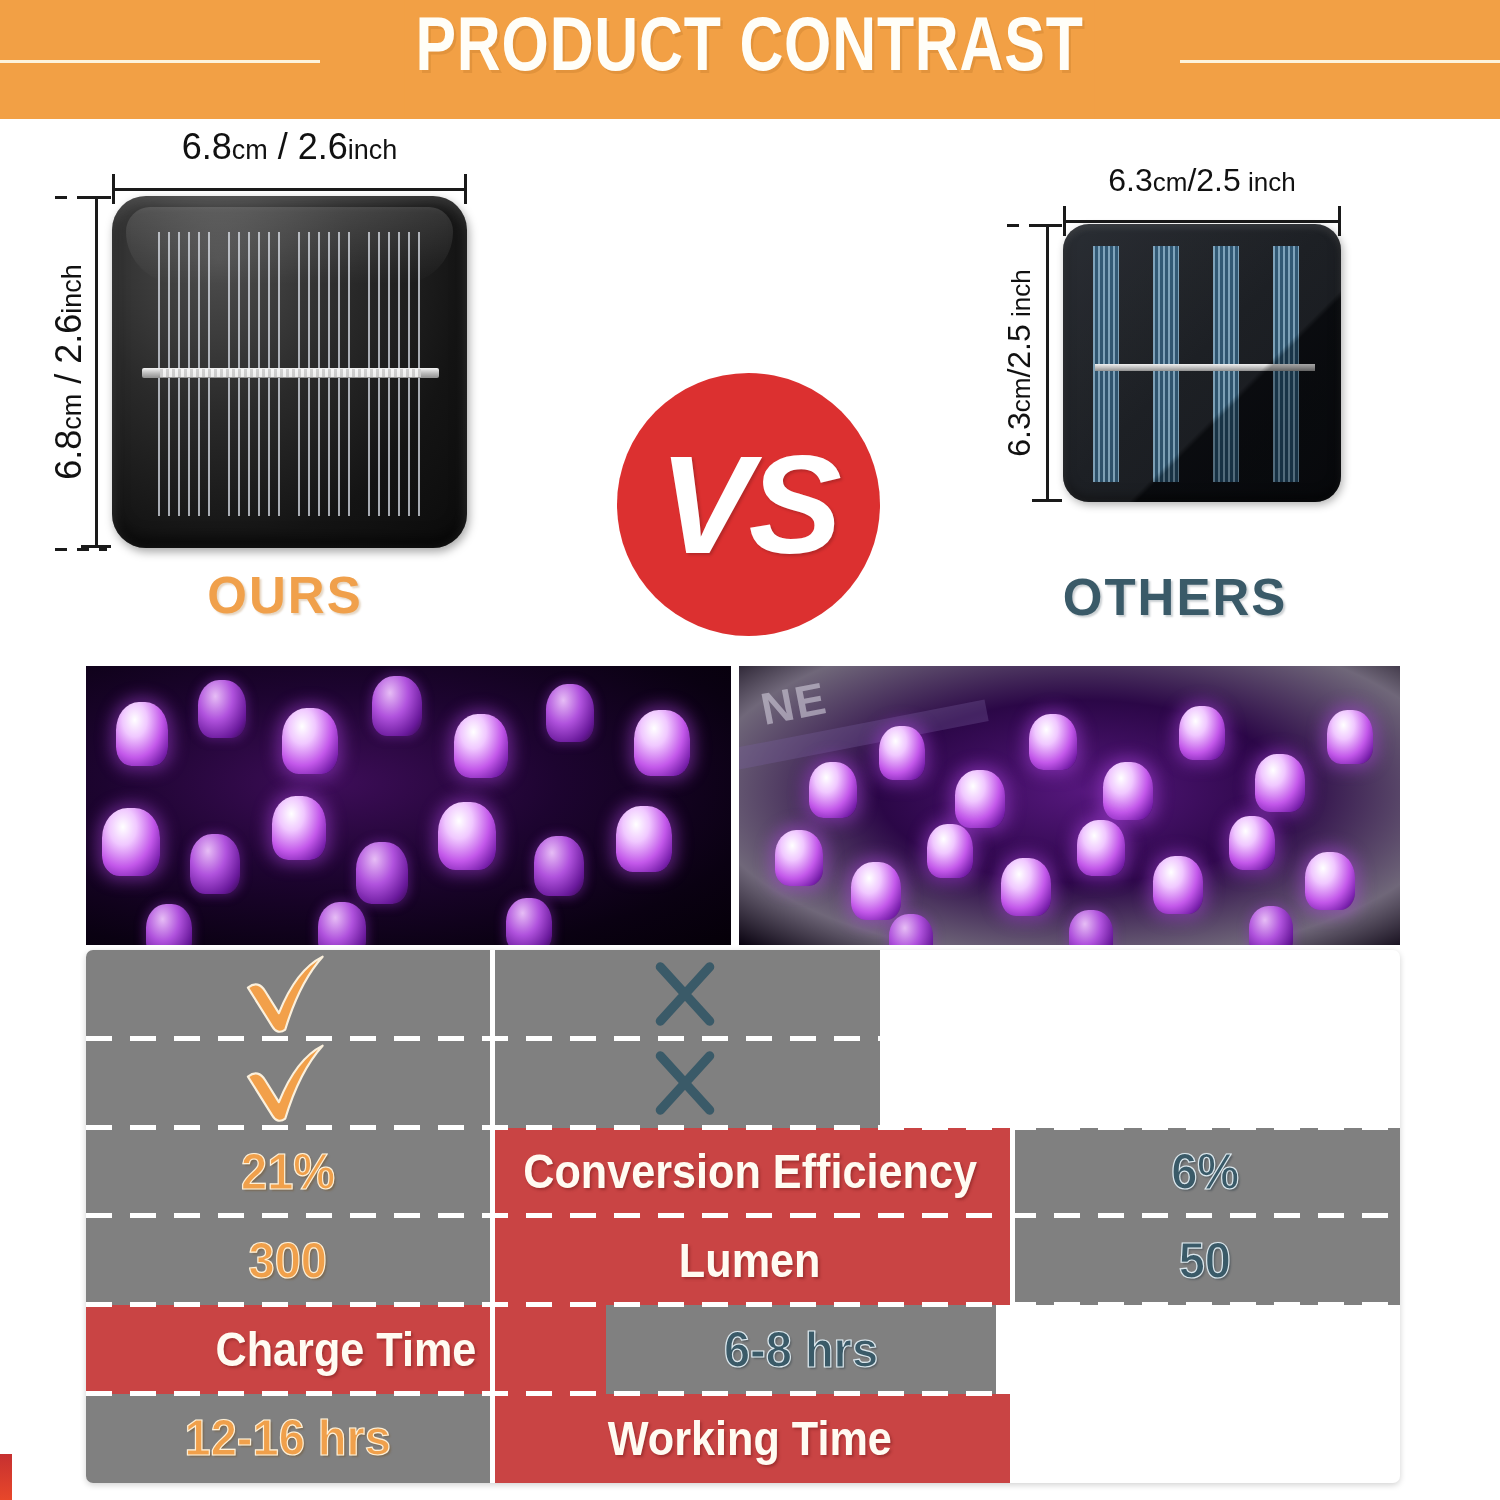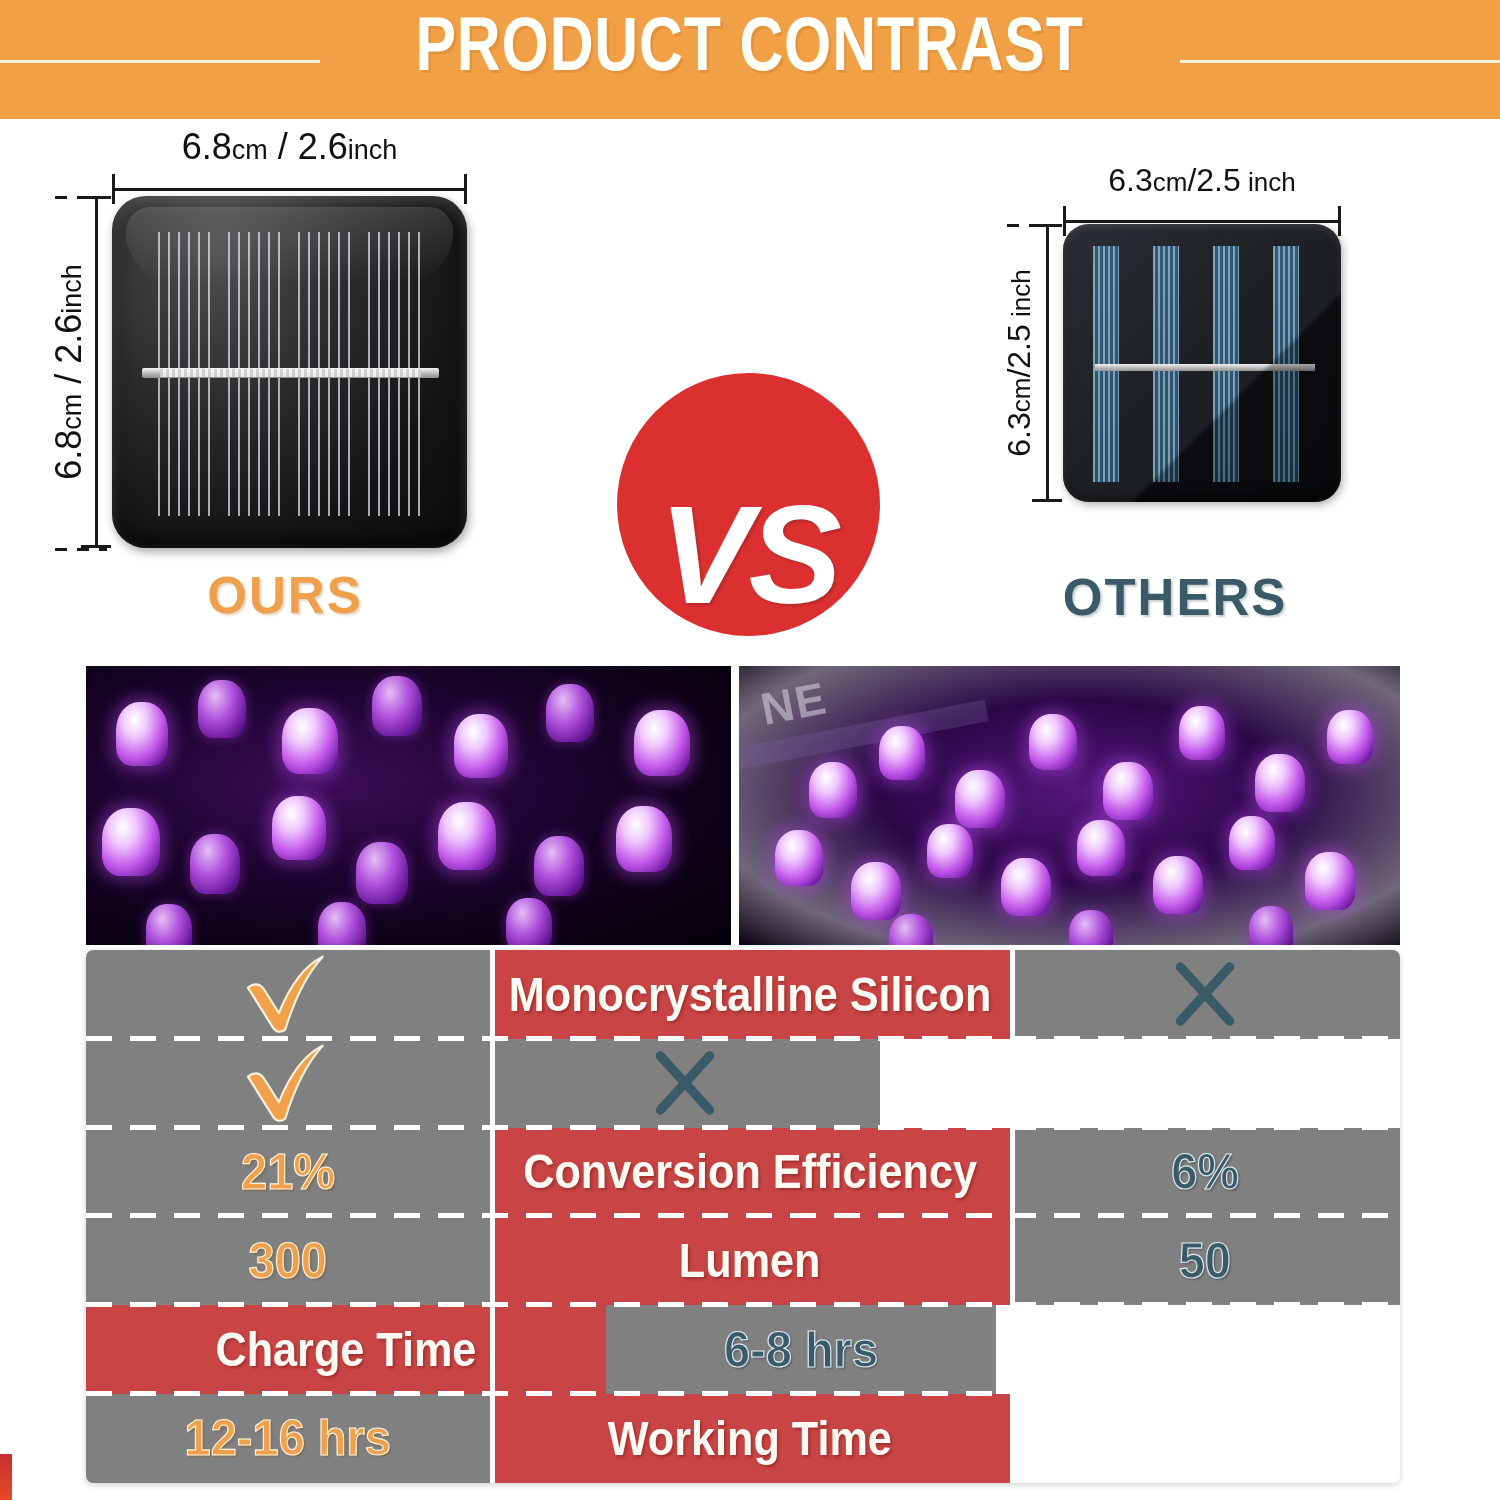--- a/index.html
+++ b/index.html
@@ -149,21 +149,21 @@
     font-size:51px; font-weight:bold; letter-spacing:2px;
   }
   .brand-ours   { color:#F0A04B; text-shadow:2px 2px 2px rgba(150,90,20,0.25); }
   .brand-others { color:#3A5A68; text-shadow:2px 2px 2px rgba(20,40,55,0.22); }
 
   
   .vs-badge {
     position:absolute; left:617px; top:265px; width:263px; height:263px;
     border-radius:50%;
     background:#DC3030;
-    display:flex; align-items:flex-end; justify-content:center;
+    display:flex; align-items:center; justify-content:center;
   }
   .vs-badge span {
     color:#FFFFFF; font-size:140px; font-weight:bold;
     font-style:italic; letter-spacing:-4px;
     text-shadow:2px 2px 3px rgba(0,0,0,0.18);
   }
 
   
   .photos { position:absolute; left:86px; top:666px; width:1314px; height:279px; display:flex; gap:8px; }
   .photo { position:relative; overflow:hidden; }
@@ -405,23 +405,20 @@
 <div class="table">
   <div class="sep-v a"></div>
   <div class="sep-v b"></div>
 
   <div class="trow">
     <div class="tcell c-left">
       <svg class="mark-check" viewBox="0 0 100 90">
         <path d="M6 38 C14 32 20 34 25 42 L40 66 C52 36 68 14 88 4 C70 24 56 54 47 84 C42 88 36 87 33 81 Z" fill="#F2A04A" stroke="#FBF0DC" stroke-width="2.4" stroke-linejoin="round"></path>
       </svg>
     </div>
-    <div class="tcell c-mid">
-      <span class="label-mid">Monocrystalline Silicon</span>
-    </div>
     <div class="tcell c-right">
       <svg class="mark-x" viewBox="0 0 60 60">
         <path d="M10 8 L50 52 M50 8 L10 52" stroke="#3A5A68" stroke-width="7.5" stroke-linecap="round" fill="none"></path>
       </svg>
     </div>
     <div class="dash-h"></div>
   </div>
 
   <div class="trow">
     <div class="tcell c-left">

